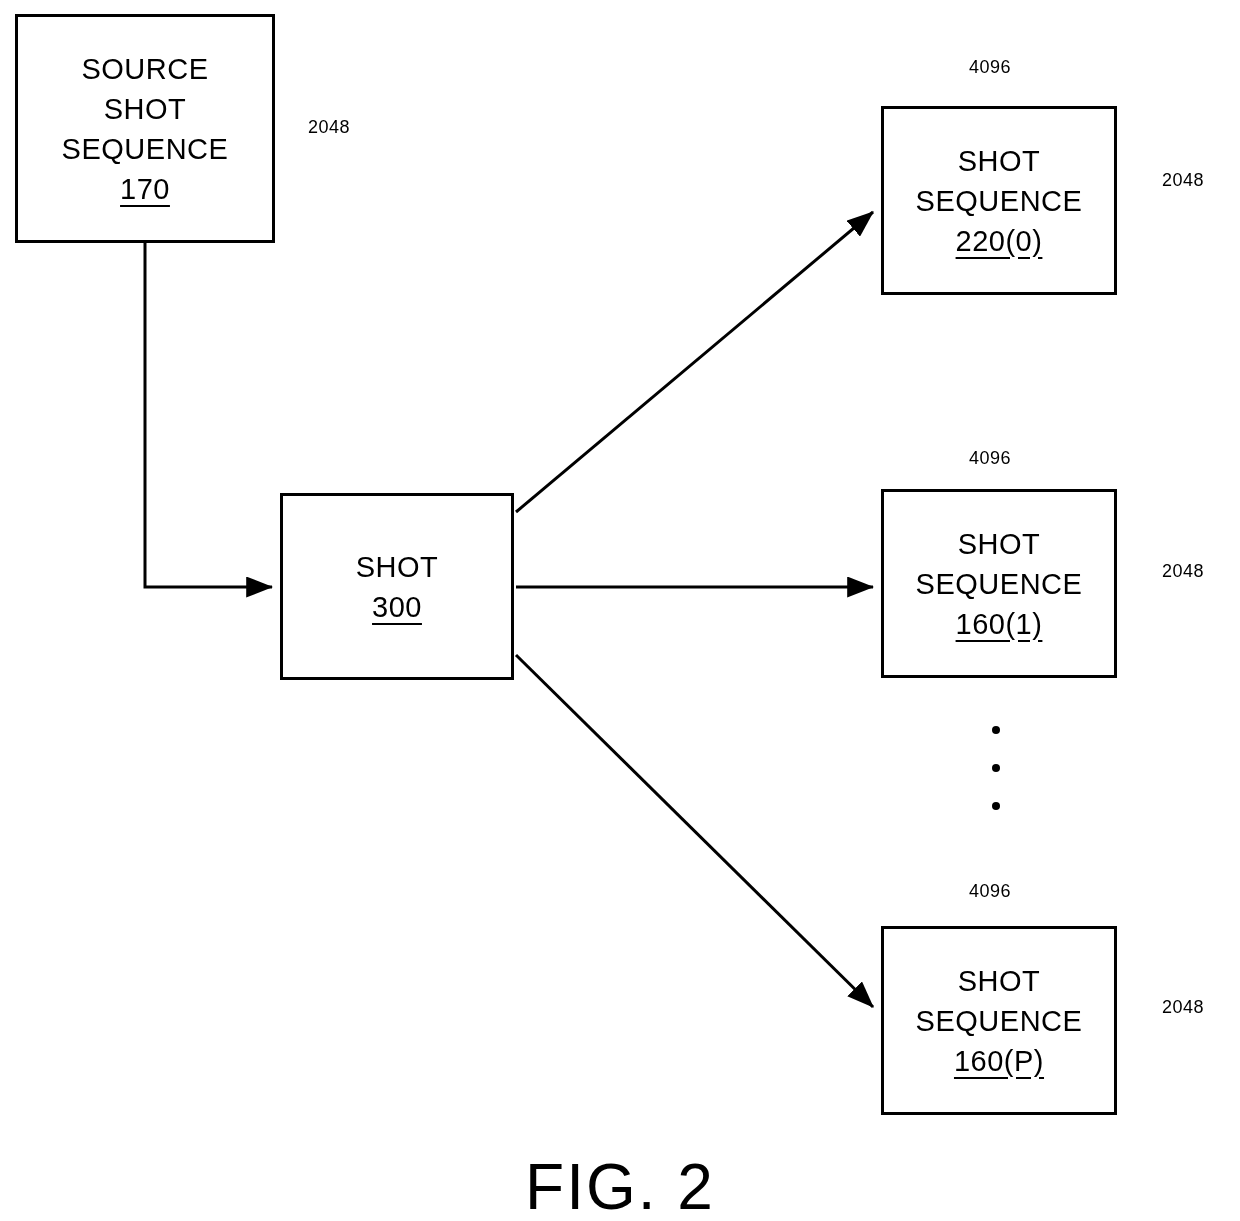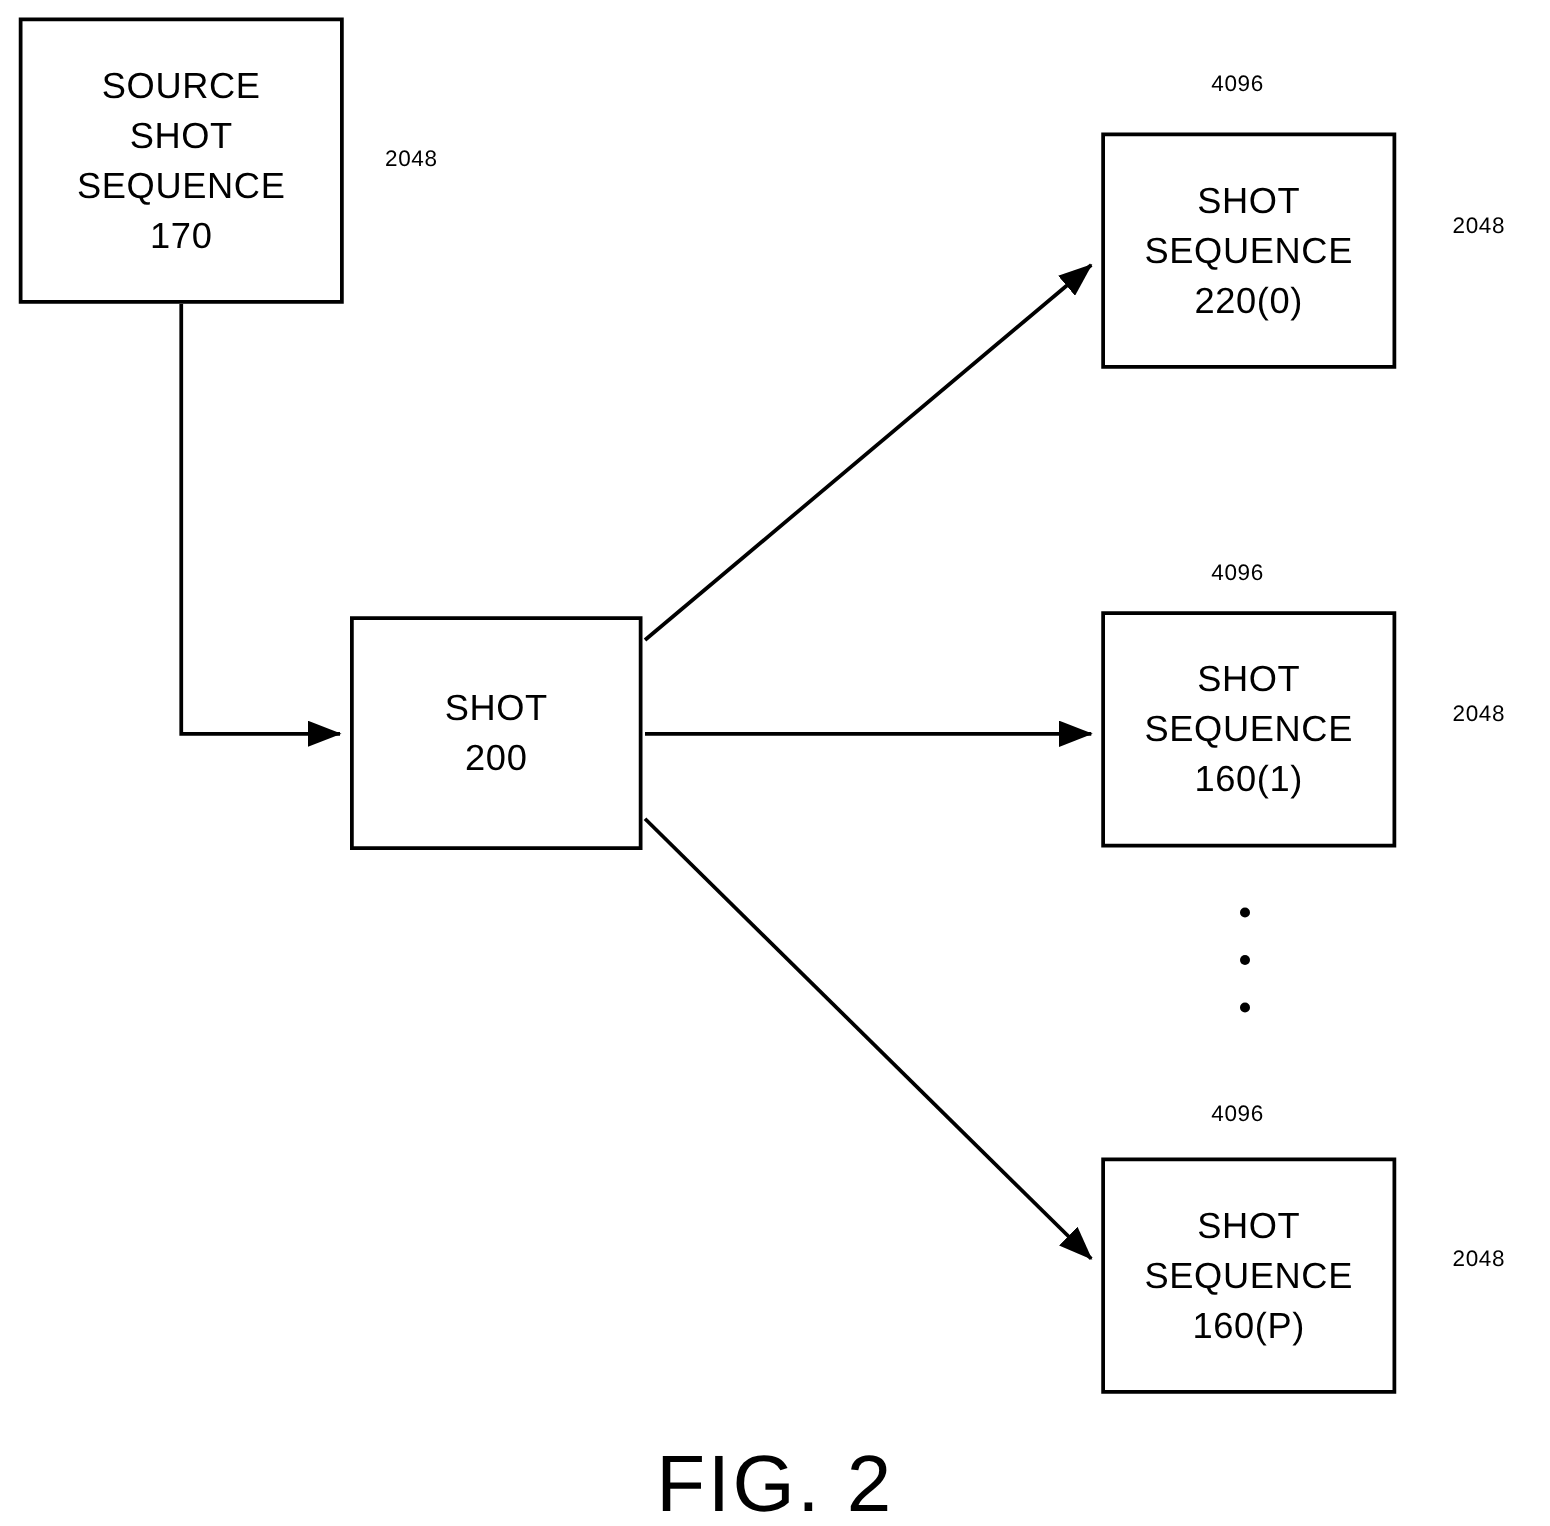--- a/index.html
+++ b/index.html
@@ -41,20 +41,21 @@
   .node-line {
     font-size: 29px;
     line-height: 40px;
     letter-spacing: 0.5px;
     white-space: nowrap;
   }
   .node-ref {
     font-size: 29px;
     line-height: 40px;
     letter-spacing: 0.5px;
+    text-decoration: underline;
     text-underline-offset: 6px;
     white-space: nowrap;
   }
   .edge-label {
     position: absolute;
     font-size: 18px;
     line-height: 30px;
     letter-spacing: 0.5px;
     white-space: nowrap;
   }
@@ -106,21 +107,21 @@
     <div class="node-line">SOURCE</div>
     <div class="node-line">SHOT</div>
     <div class="node-line">SEQUENCE</div>
     <div class="node-ref">170</div>
   </div>
 
   <div class="edge-label" style="left:308px; top:112px;">2048</div>
 
   <div class="node-box" style="left:280px; top:493px; width:234px; height:187px;">
     <div class="node-line">SHOT</div>
-    <div class="node-ref">200</div>
+    <div class="node-ref">300</div>
   </div>
 
   <div class="edge-label" style="left:969px; top:52px;">4096</div>
 
   <div class="node-box" style="left:881px; top:106px; width:236px; height:189px;">
     <div class="node-line">SHOT</div>
     <div class="node-line">SEQUENCE</div>
     <div class="node-ref">220(0)</div>
   </div>
 

